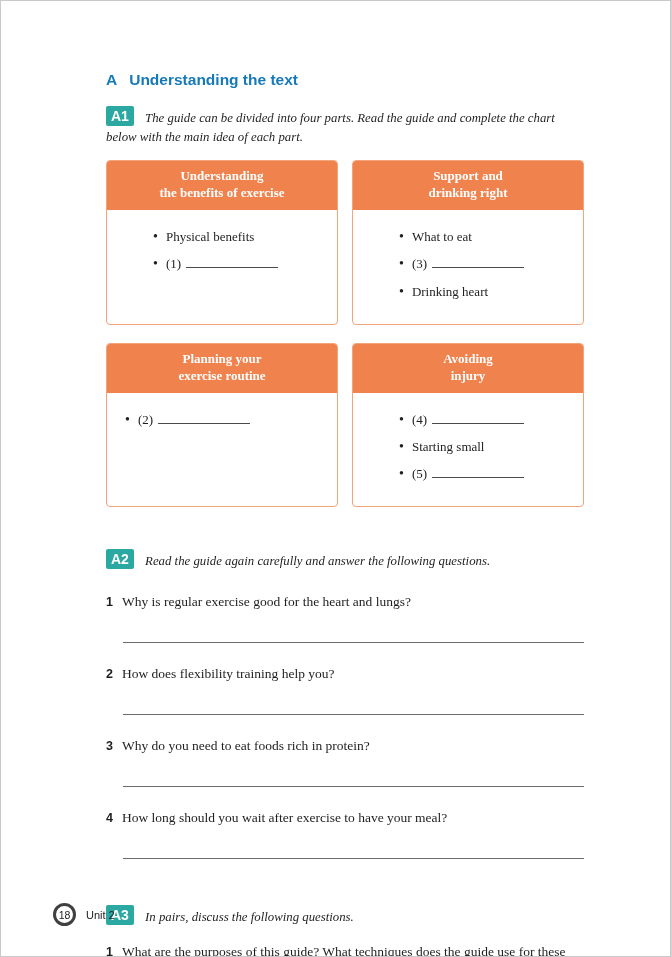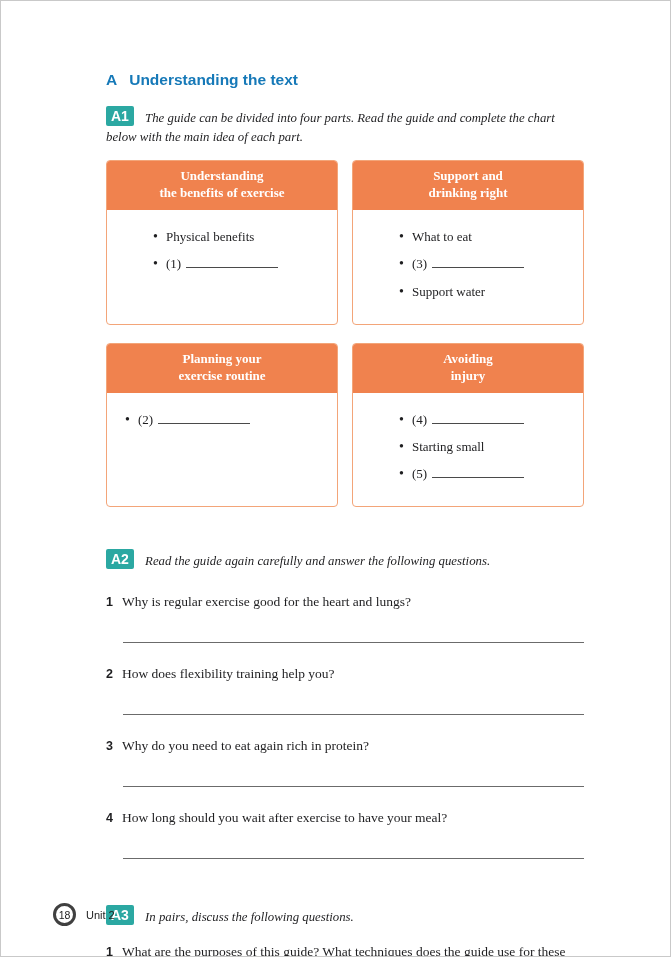--- a/index.html
+++ b/index.html
@@ -198,21 +198,21 @@
             <span class="bullet"></span>
             <span>What to eat</span>
           </div>
           <div class="card-item">
             <span class="bullet"></span>
             <span>(3)</span>
             <span class="blank"></span>
           </div>
           <div class="card-item">
             <span class="bullet"></span>
-            <span>Support water</span>
+            <span>Drinking heart</span>
           </div>
         </div>
       </div>
 
       <div class="card pad-sm">
         <div class="card-header">
           <div>Planning your</div>
           <div>exercise routine</div>
         </div>
         <div class="card-body">
@@ -262,21 +262,21 @@
       <div class="answer-line"></div>
 
       <div class="question">
         <span class="q-num">2</span>
         <span class="q-text">How does flexibility training help you?</span>
       </div>
       <div class="answer-line"></div>
 
       <div class="question">
         <span class="q-num">3</span>
-        <span class="q-text">Why do you need to eat again rich in protein?</span>
+        <span class="q-text">Why do you need to eat foods rich in protein?</span>
       </div>
       <div class="answer-line"></div>
 
       <div class="question">
         <span class="q-num">4</span>
         <span class="q-text">How long should you wait after exercise to have your meal?</span>
       </div>
       <div class="answer-line"></div>
     </div>
 

